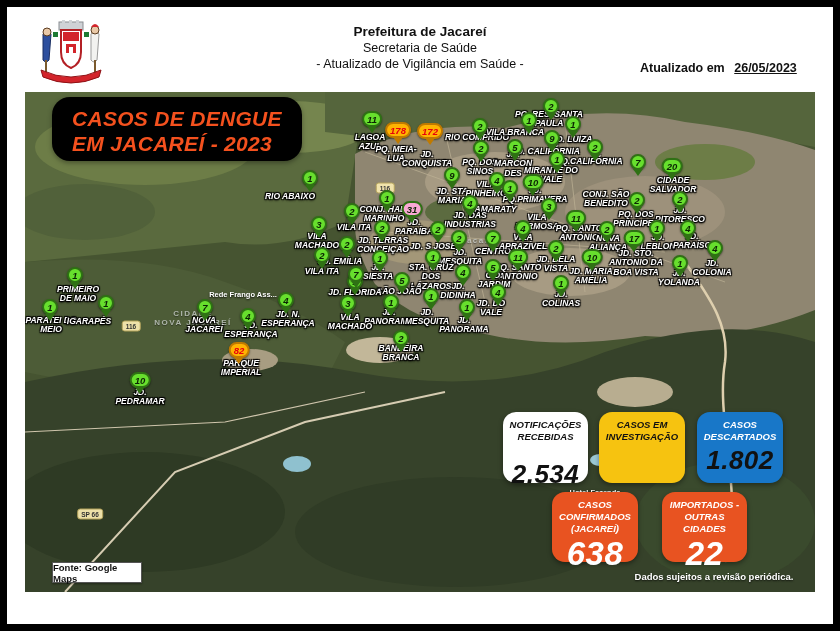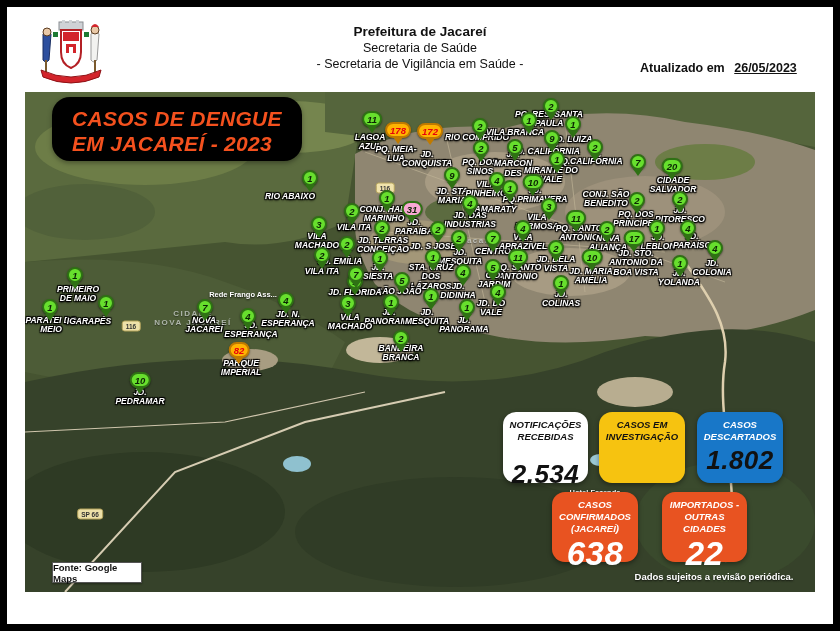--- a/index.html
+++ b/index.html
@@ -76,21 +76,21 @@
     <circle cx="62" cy="10" r="4" fill="#e9c9a8" stroke="#5a3b20"></circle>
       <path d="M58 7 q4 -6 8 0 Z" fill="#d3242b"></path>
     <rect x="12" y="40" width="2" height="16" fill="#7a5a2e"></rect>
       <rect x="61" y="40" width="2" height="16" fill="#7a5a2e"></rect>
     <path d="M8 50 q30 14 60 0 l-2 7 q-28 12 -56 0 Z" fill="#d3242b" stroke="#8e1216" stroke-width="1"></path>
   </svg>
 
   <div class="hdr-center" data-name="header-titles">
     <div class="t1" data-name="org-title" style="white-space: pre-line;">Prefeitura de Jacareí</div>
     <div class="t2" data-name="org-subtitle-1" style="white-space: pre-line;">Secretaria de Saúde</div>
-    <div class="t3" data-name="org-subtitle-2" style="white-space: pre-line;">- Secretaria de Vigilância em Saúde -</div>
+    <div class="t3" data-name="org-subtitle-2" style="white-space: pre-line;">- Atualizado de Vigilância em Saúde -</div>
   </div>
 
   <div class="updated" data-name="updated-at">
     <span data-name="updated-label" style="white-space: pre-line;">Atualizado em</span>
     <span class="date" data-name="updated-date" style="white-space: pre-line;">26/05/2023</span>
   </div>
 
   <div class="map" data-name="map">
     <svg class="bg" data-name="map-background" width="790" height="500" viewBox="0 0 790 500">
       <rect width="790" height="500" fill="#465431"></rect>

